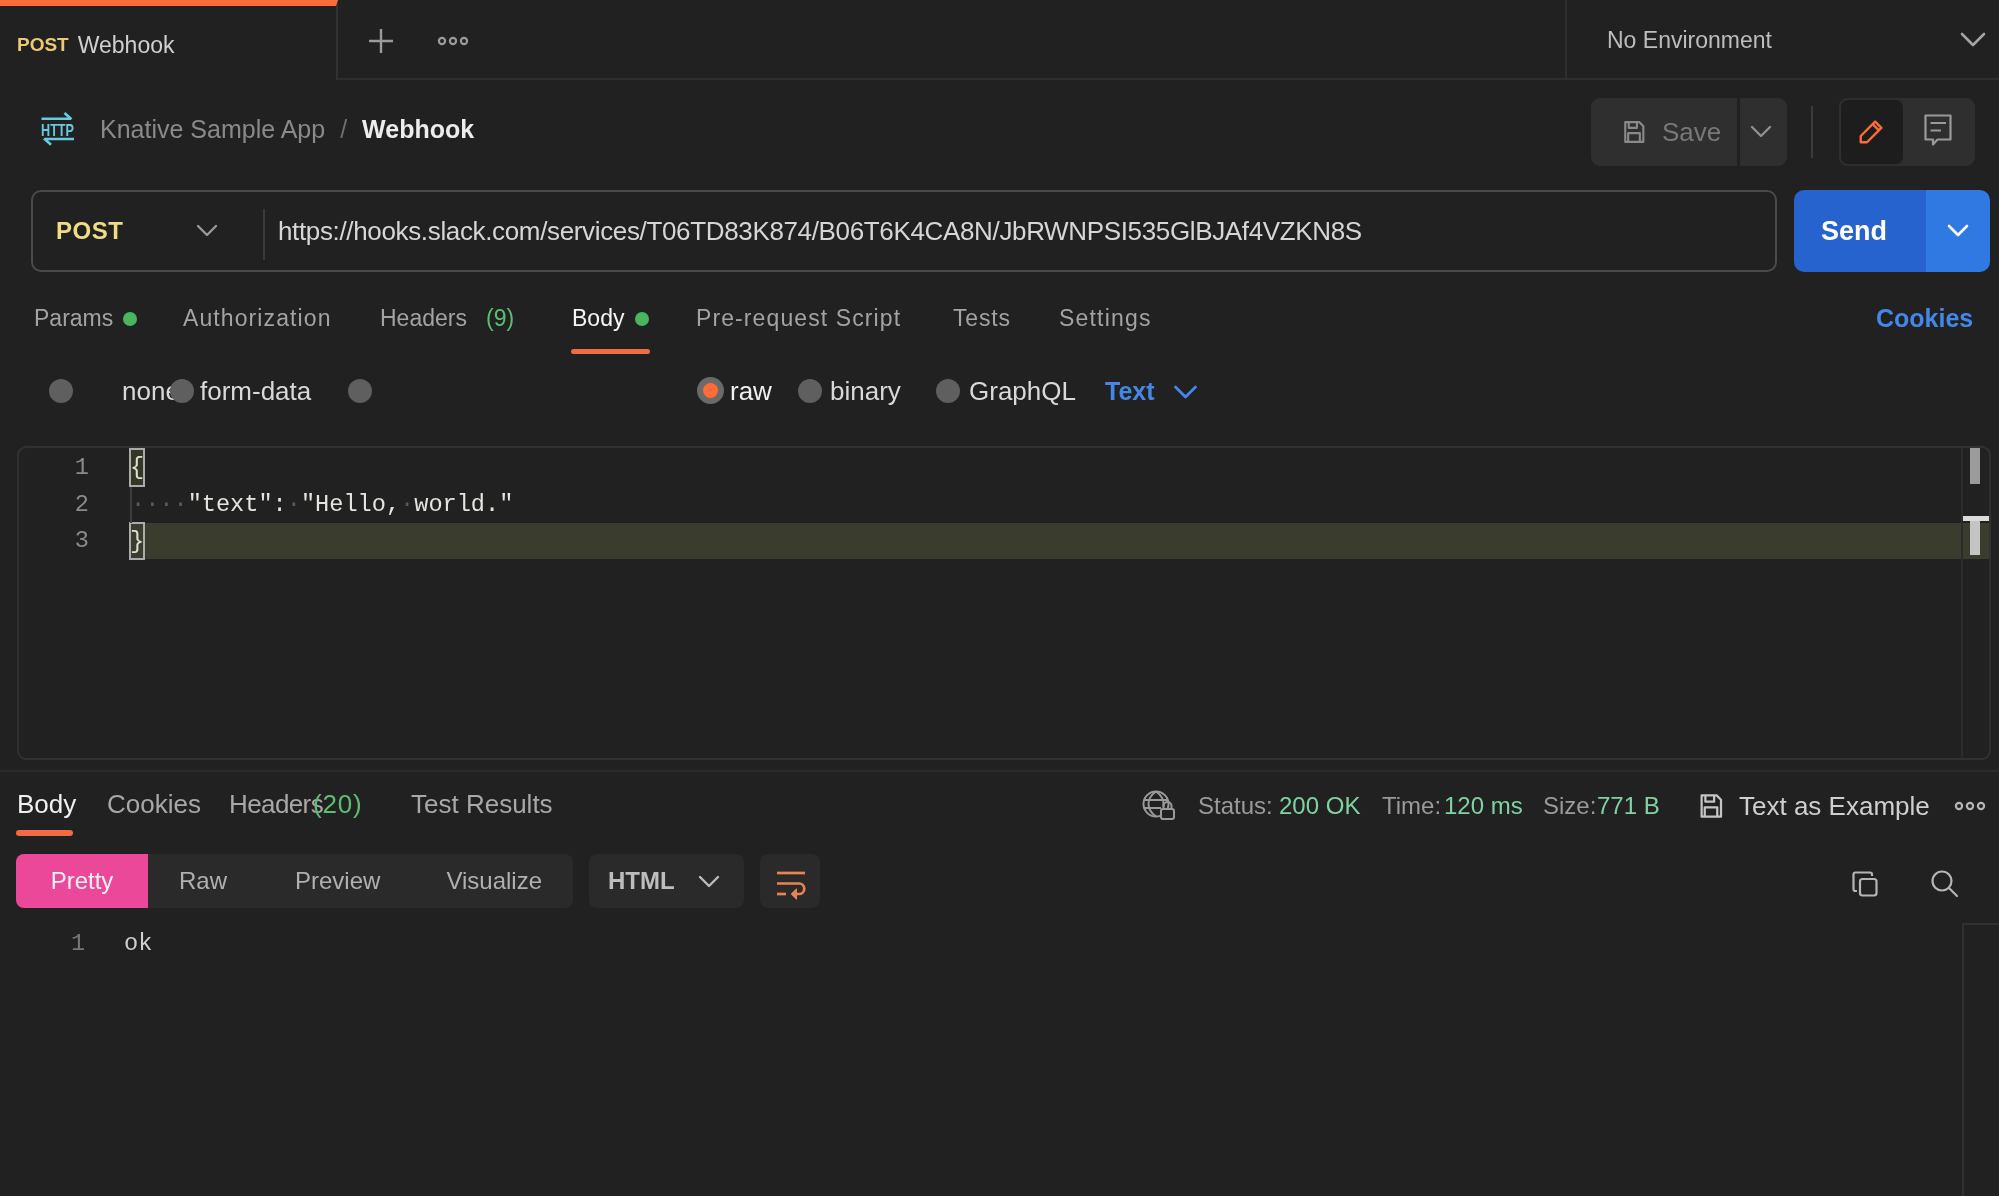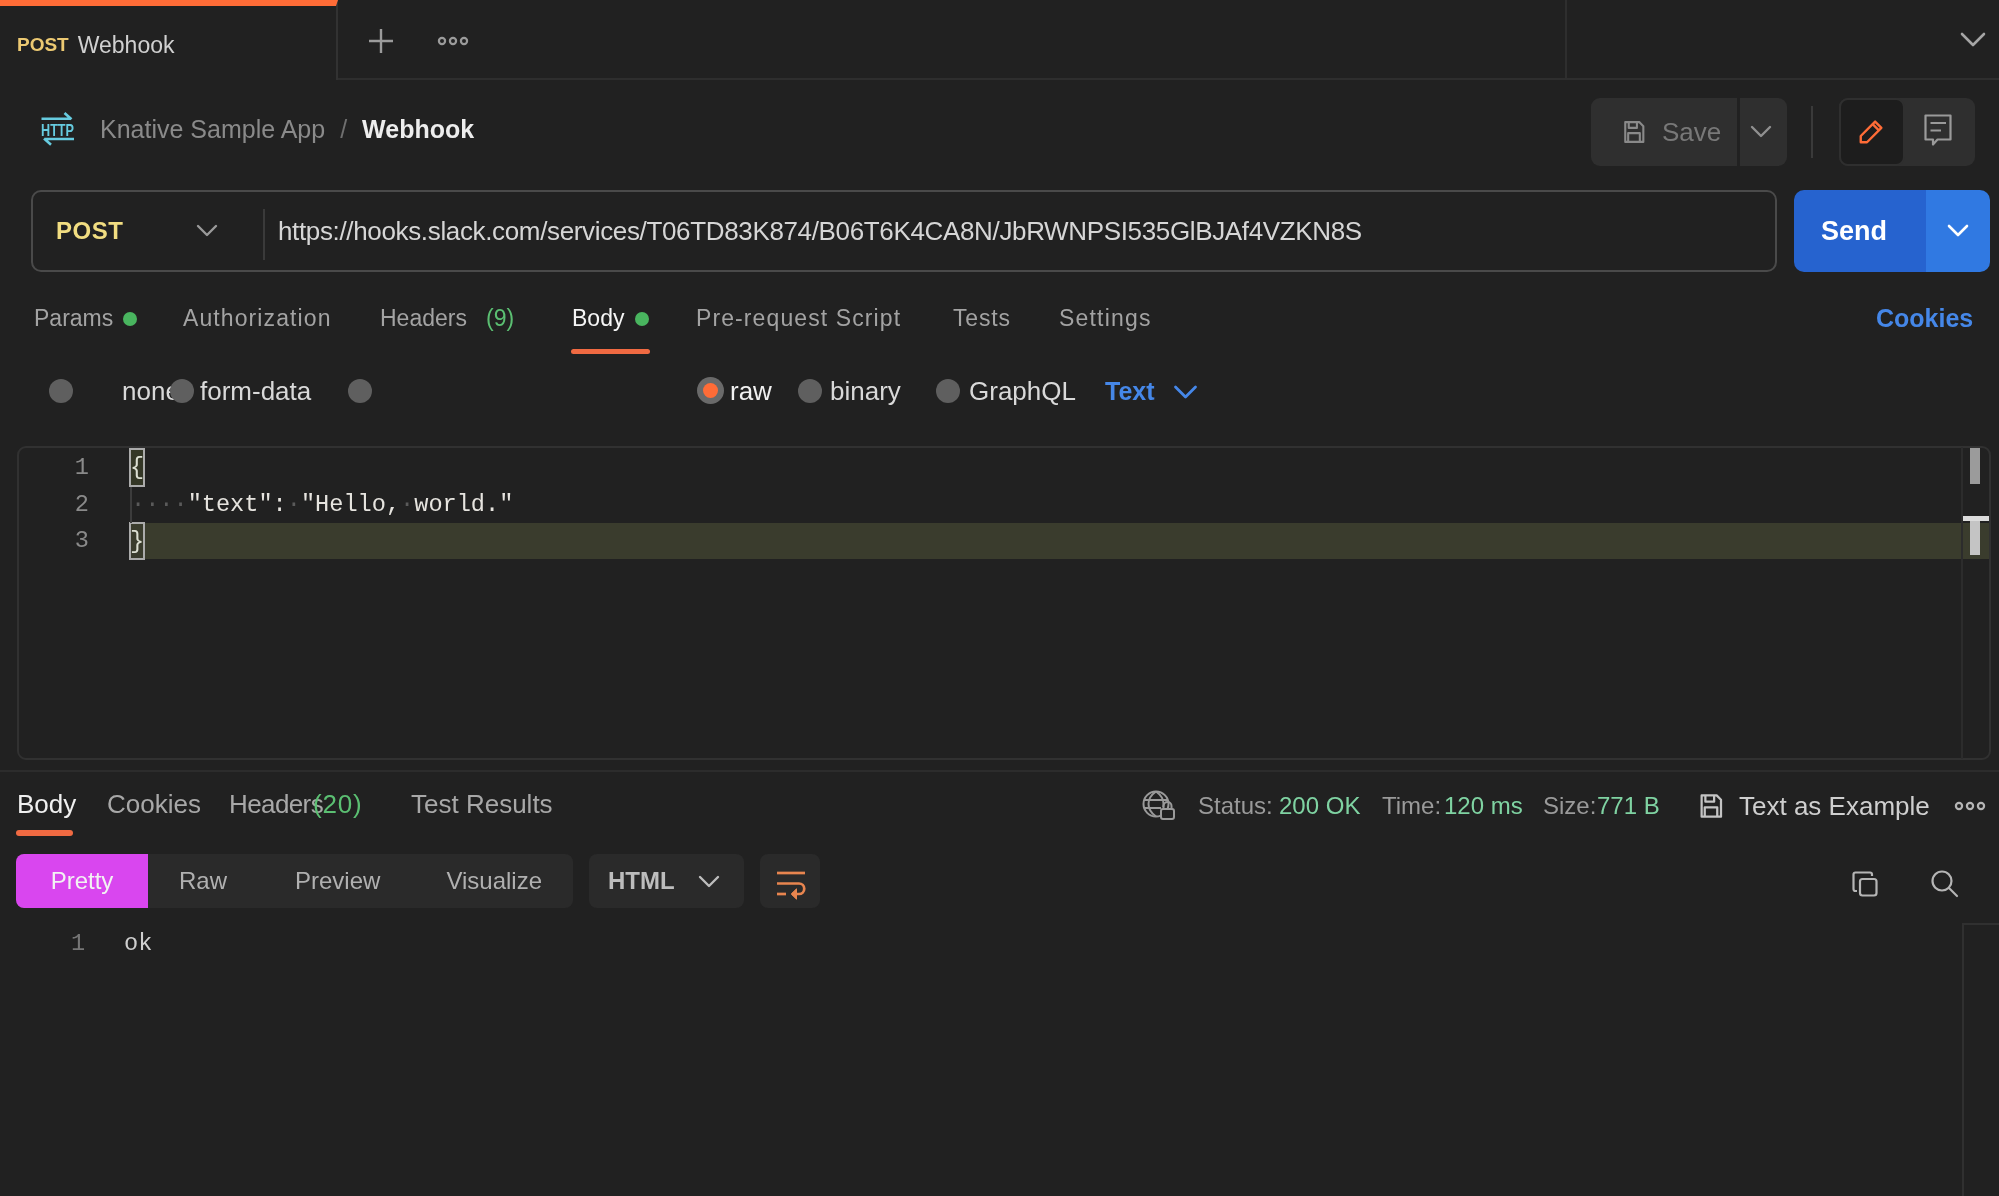--- a/index.html
+++ b/index.html
@@ -28,20 +28,21 @@
     <path d="M13 1 V25 M1 13 H25" stroke="#9b9b9b" stroke-width="2.4" fill="none"></path>
   </svg>
 
   <svg class="abs" style="left:437px;top:33px;" width="32" height="16" viewBox="0 0 32 16">
     <circle cx="5" cy="8" r="3.1" stroke="#9b9b9b" stroke-width="2.2" fill="none"></circle>
     <circle cx="16" cy="8" r="3.1" stroke="#9b9b9b" stroke-width="2.2" fill="none"></circle>
     <circle cx="27" cy="8" r="3.1" stroke="#9b9b9b" stroke-width="2.2" fill="none"></circle>
   </svg>
 
   <div class="abs" style="left:1565px;top:0;width:2px;height:78px;background:#2e2e2e;"></div>
+  <div class="abs ctr" style="left:1607px;top:0;height:80px;font-size:23px;color:#bdbdbd;">No Environment</div>
   <svg class="abs" style="left:1960px;top:32px;" width="26" height="16" viewBox="0 0 26 16">
     <path d="M2 2 L13 13 L24 2" stroke="#a5a5a5" stroke-width="2.6" fill="none" stroke-linecap="round" stroke-linejoin="round"></path>
   </svg>
 
   <svg class="abs" style="left:40px;top:112px;" width="36" height="34" viewBox="0 0 36 34">
     <path d="M1.5 6.8 H31 M31.5 7.3 L24.5 1" stroke="#66cbdf" stroke-width="2.6" fill="none"></path>
     <path d="M34 27 H4.5 M4 26.5 L11 32.8" stroke="#66cbdf" stroke-width="2.6" fill="none"></path>
     <text x="1" y="23.5" font-size="17" font-weight="700" fill="#66cbdf" font-family="Liberation Sans" textLength="33" lengthAdjust="spacingAndGlyphs">HTTP</text>
   </svg>
   <div class="abs ctr" style="left:100px;top:105px;height:48px;">
@@ -170,21 +171,21 @@
     <path d="M4.5 3.5 h12 l3.5 3.5 v13.5 h-15.5 z M7.5 3.5 v5 h7 v-5 M7 20 v-7 h10 v7" stroke="#c4c4c4" stroke-width="1.8" fill="none" stroke-linejoin="round"></path>
   </svg>
   <div class="abs ctr" style="left:1739px;top:790px;height:32px;font-size:26px;color:#cfcfcf;">Text as Example</div>
   <svg class="abs" style="left:1953px;top:798px;" width="34" height="16" viewBox="0 0 34 16">
     <circle cx="6" cy="8" r="3.1" stroke="#b5b5b5" stroke-width="2.2" fill="none"></circle>
     <circle cx="17" cy="8" r="3.1" stroke="#b5b5b5" stroke-width="2.2" fill="none"></circle>
     <circle cx="28" cy="8" r="3.1" stroke="#b5b5b5" stroke-width="2.2" fill="none"></circle>
   </svg>
 
   <div class="abs" style="left:16px;top:854px;width:557px;height:54px;background:#2a2a2a;border-radius:8px;"></div>
-  <div class="abs ctr" style="left:16px;top:854px;width:132px;height:54px;background:#d946ef;border-radius:8px 0 0 8px;justify-content:center;font-size:24px;color:#f2f2f2;">Pretty</div>
+  <div class="abs ctr" style="left:16px;top:854px;width:132px;height:54px;background:#ec4899;border-radius:8px 0 0 8px;justify-content:center;font-size:24px;color:#f2f2f2;">Pretty</div>
   <div class="abs ctr" style="left:148px;top:854px;height:54px;font-size:24px;color:#b0b0b0;">
     <span style="margin-left:31px;">Raw</span>
     <span style="margin-left:68px;">Preview</span>
     <span style="margin-left:66px;">Visualize</span>
   </div>
   <div class="abs ctr" style="left:589px;top:854px;width:155px;height:54px;background:#2a2a2a;border-radius:8px;padding-left:19px;font-size:24px;font-weight:700;color:#bdbdbd;">HTML</div>
   <svg class="abs" style="left:698px;top:875px;" width="22" height="13" viewBox="0 0 22 13">
     <path d="M2 2 L11 11 L20 2" stroke="#bdbdbd" stroke-width="2.4" fill="none" stroke-linecap="round" stroke-linejoin="round"></path>
   </svg>
   <div class="abs" style="left:760px;top:854px;width:60px;height:54px;background:#2a2a2a;border-radius:8px;"></div>

